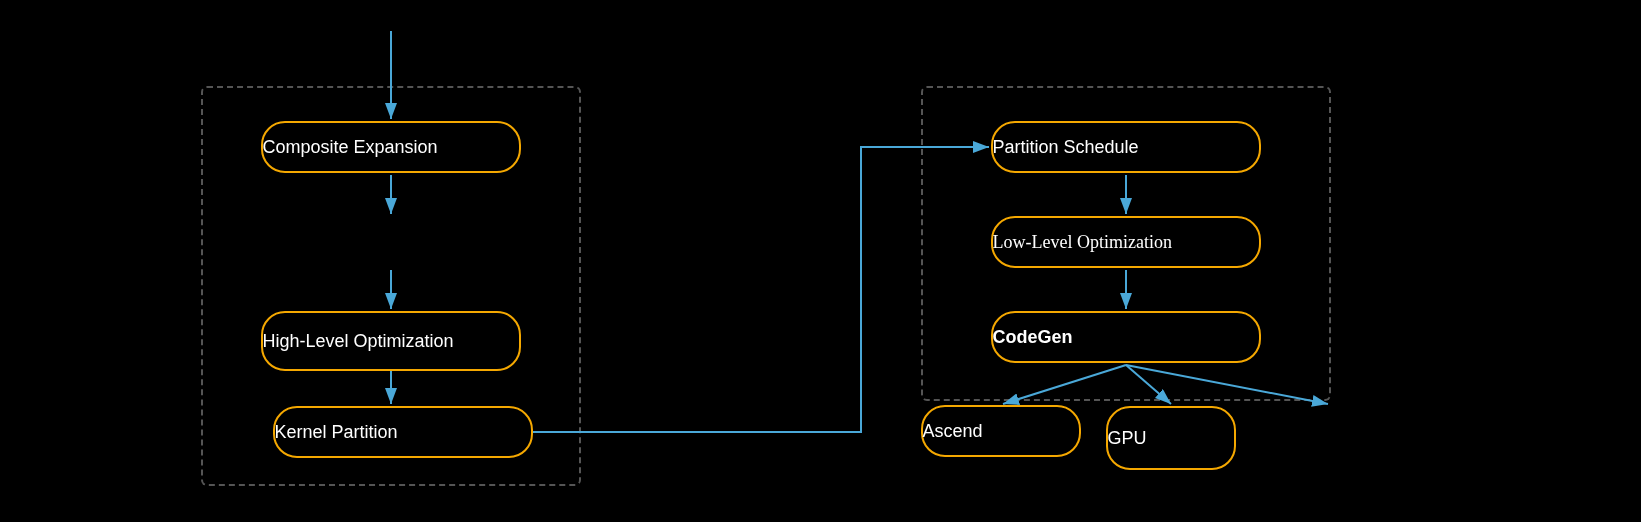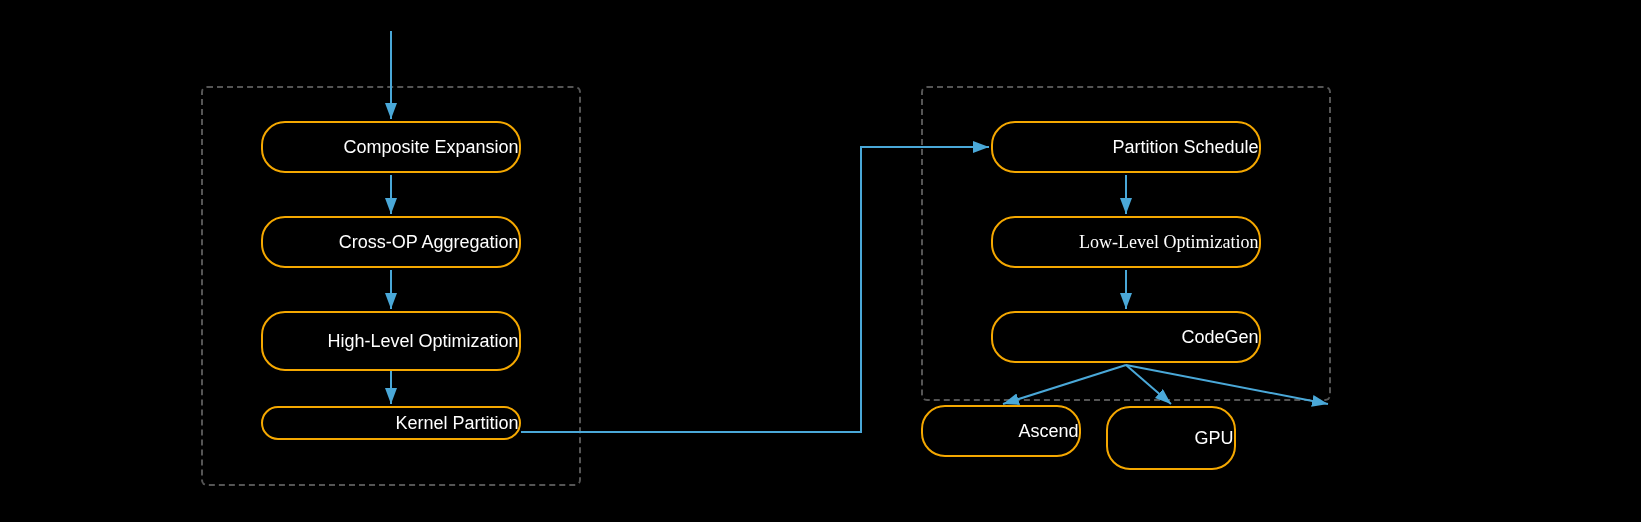--- a/index.html
+++ b/index.html
@@ -24,21 +24,21 @@
       width: 100%; height: 100%;
       overflow: visible;
     }
     .node-box {
       position: absolute;
       border: 2.5px solid #f5a800;
       border-radius: 24px;
       background: #000;
       display: flex;
       align-items: center;
-      justify-content: flex-end;
+      justify-content: flex-start;
       color: #fff;
       font-size: 18px;
       font-weight: 400;
       white-space: nowrap;
     }
     .dashed-rect {
       position: absolute;
       border: 2px dashed #555;
       border-radius: 6px;
     }
@@ -75,37 +75,34 @@
     <line x1="1005" y1="334" x2="882" y2="373" stroke="#4aa8d8" stroke-width="2" marker-end="url(#arrowhead)"></line>
 
     <line x1="1005" y1="334" x2="1050" y2="373" stroke="#4aa8d8" stroke-width="2" marker-end="url(#arrowhead)"></line>
 
     <line x1="1005" y1="334" x2="1207" y2="373" stroke="#4aa8d8" stroke-width="2" marker-end="url(#arrowhead)"></line>
   </svg>
 
   <div class="node-box" style="left:140px; top:90px; width:260px; height:52px;">
     <span>Composite Expansion</span>
   </div>
-  <div class="node-box" style="left:140px; top:185px; width:260px; height:52px;">
-    <span>Cross-OP Aggregation</span>
-  </div>
   <div class="node-box" style="left:140px; top:280px; width:260px; height:60px;">
     <span>High-Level Optimization</span>
   </div>
-  <div class="node-box" style="left:140px; top:375px; width:260px; height:34px;">
+  <div class="node-box" style="left:152px; top:375px; width:260px; height:52px;">
     <span>Kernel Partition</span>
   </div>
 
   <div class="node-box" style="left:870px; top:90px; width:270px; height:52px;">
     <span>Partition Schedule</span>
   </div>
   <div class="node-box" style="left:870px; top:185px; width:270px; height:52px;font-family:Liberation Serif, serif;">
     <span>Low-Level Optimization</span>
   </div>
-  <div class="node-box" style="left:870px; top:280px; width:270px; height:52px;">
+  <div class="node-box" style="left:870px; top:280px; width:270px; height:52px;font-weight:bold;">
     <span>CodeGen</span>
   </div>
 
   <div class="node-box" style="left:800px; top:374px; width:160px; height:52px;">
     <span>Ascend</span>
   </div>
   <div class="node-box" style="left:985px; top:375px; width:130px; height:64px;">
     <span>GPU</span>
   </div>
 </div>

